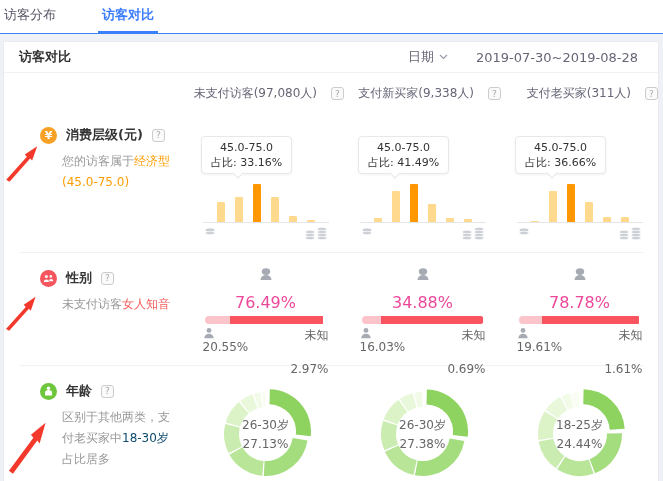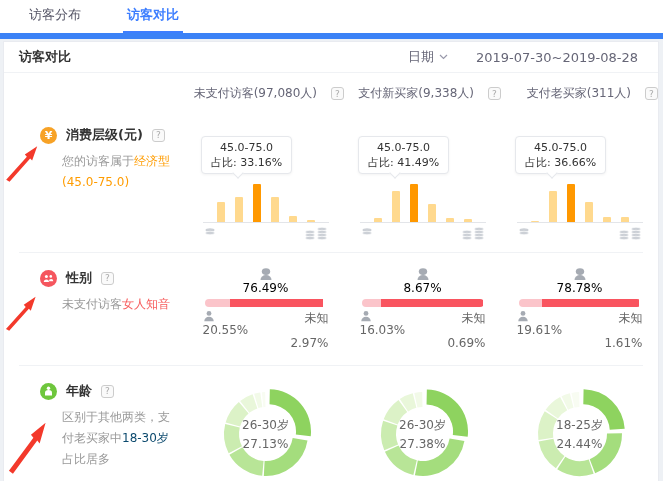--- a/index.html
+++ b/index.html
@@ -3,21 +3,21 @@
 <meta charset="utf-8">
 <style>
   html,body{margin:0;padding:0;}
   body{
     width:663px;height:481px;overflow:hidden;position:relative;
     background:#eef1f5;
     font-family:"DejaVu Sans","Liberation Sans",sans-serif;
     -webkit-font-smoothing:antialiased;
   }
   
-  .tabbar{height:33px;background:#fff;border-bottom:6px solid #3b82f6;display:flex;align-items:flex-end;padding-left:25px;gap:38px;}
+  .tabbar{height:33px;background:#fff;border-bottom:1px solid #3b82f6;display:flex;align-items:flex-end;gap:38px;}
   .tab{font-size:13px;color:#556;padding:8px 4px 9px;cursor:pointer;}
   .tab.active{color:#3d7eff;border-bottom:2px solid #3d7eff;padding-bottom:7px;font-weight:bold;}
   .gapstrip{height:7px;background:#eef1f5;}
   
   .panel{position:absolute;left:3px;top:41px;width:656px;height:440px;background:#fff;border:1px solid #e9ebf0;border-bottom:none;box-sizing:border-box;}
   .panel-header{height:30px;border-bottom:1px solid #f0f2f5;display:flex;align-items:center;padding:0 20px 0 15px;}
   .panel-title{font-size:13px;font-weight:bold;color:#333;}
   .date-filter{margin-left:auto;display:flex;align-items:center;gap:5px;font-size:13px;color:#667;cursor:pointer;}
   .date-range{margin-left:28px;font-size:13px;color:#667;cursor:pointer;}
   .grid{display:grid;grid-template-columns:183px 1fr 1fr 1fr;}
@@ -44,26 +44,26 @@
   .chart-cell{display:flex;flex-direction:column;align-items:center;text-align:center;}
   .tip{margin-top:30px;position:relative;background:#fff;border:1px solid #e6e8ec;border-radius:4px;padding:3px 9px;font-size:11px;line-height:15px;color:#333;box-shadow:0 1px 3px rgba(0,0,0,.05);align-self:flex-start;margin-left:14px;}
   .tip-caret{position:absolute;left:32px;bottom:-4px;width:7px;height:7px;background:#fff;border-right:1px solid #e6e8ec;border-bottom:1px solid #e6e8ec;transform:rotate(45deg);}
   .bars{display:flex;align-items:flex-end;justify-content:center;gap:10px;height:40px;margin-top:8px;width:126px;}
   .bar{width:8px;border-radius:1px 1px 0 0;}
   .axisline{width:126px;height:1px;background:#e3e5e9;}
   .coins-row{width:126px;display:flex;justify-content:space-between;margin-top:2px;}
   
   .g-cell{display:flex;flex-direction:column;align-items:center;}
   .g-top-icon{margin-top:14px;}
-  .g-female-pct{font-size:12px;color:#000000;margin-top:0;}
+  .g-female-pct{font-size:16px;color:#ec4899;margin-top:12px;}
   .g-bar{width:122px;height:8px;margin-top:4px;border-radius:4px;overflow:hidden;display:flex;background:#fff;}
   .g-seg{height:100%;}
   .g-bottom{width:126px;display:flex;justify-content:space-between;margin-top:3px;}
   .g-male{display:flex;flex-direction:column;align-items:flex-start;gap:1px;}
-  .g-unknown{display:flex;flex-direction:column;align-items:flex-end;gap:9px;text-align:right;}
+  .g-unknown{display:flex;flex-direction:column;align-items:flex-end;gap:18px;text-align:right;}
   .g-small{font-size:12px;color:#666;}
   
   .donut-wrap{position:relative;width:100px;height:100px;margin-top:18px;}
   .donut-wrap svg{position:absolute;inset:0;}
   .donut-center{position:absolute;inset:0;display:flex;flex-direction:column;align-items:center;justify-content:center;gap:3px;font-size:12px;color:#666;}
   
   .anno{position:absolute;pointer-events:none;}
   .anno svg{width:100%;height:100%;}
 </style>
 </head>
@@ -268,21 +268,21 @@
     </div>
 
     <div class="g-cell">
       <svg class="g-top-icon" width="14" height="14" viewBox="0 0 14 14">
           <g fill="#a6abb3">
             <ellipse cx="7" cy="4.6" rx="4.2" ry="3.4"></ellipse>
             <circle cx="7" cy="4.8" r="2.5" fill="#a6abb3"></circle>
             <path d="M1.5,13 a5.5,5 0 0 1 11,0 z"></path>
           </g>
         </svg>
-      <div class="g-female-pct">8.67%</div>
+      <div class="g-female-pct">34.88%</div>
       <div class="g-bar">
           <div class="g-seg" style="width: 16.03%; background: rgb(251, 196, 202);"></div>
           <div class="g-seg" style="width: 83.28%; background: rgb(249, 84, 95);"></div>
         </div>
       <div class="g-bottom">
         <div class="g-male">
           <svg width="12" height="12" viewBox="0 0 14 14">
               <g fill="#a6abb3">
                 <circle cx="7" cy="4" r="2.8"></circle>
                 <path d="M1.5,13 a5.5,5 0 0 1 11,0 z"></path>

